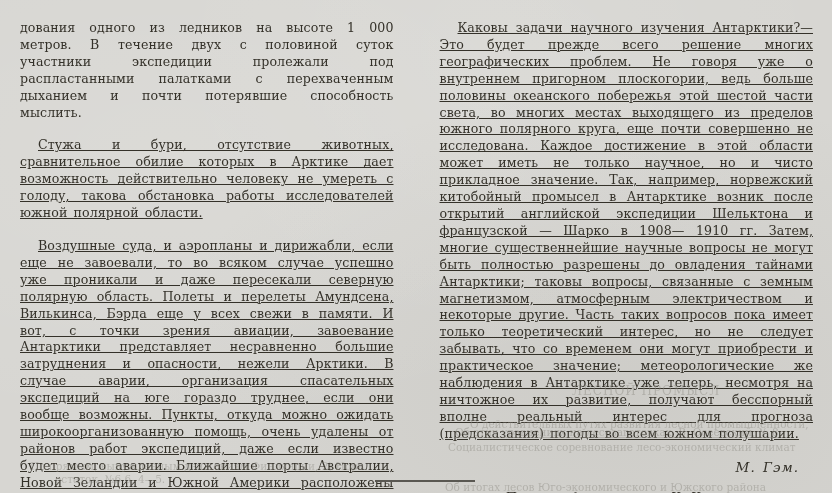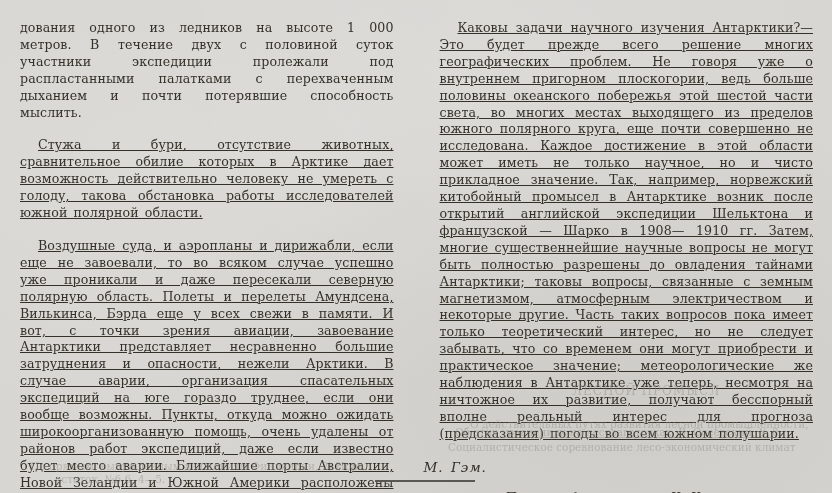--- a/index.html
+++ b/index.html
@@ -41,20 +41,21 @@
   }
   .col p {
     margin: 16px;
     text-indent: 0;
   }
   .col p.indent {
     text-indent: 18px;
     text-decoration: underline;
   }
   .signature {
+    text-align: right;
     font-style: italic;
     font-size: 13.5px;
     margin-top: 14px;
     padding-right: 30px;
     letter-spacing: 1px;
   }
   .translator {
     text-align: center;
     font-size: 12.6px;
     margin-top: 14px;
@@ -96,20 +97,21 @@
 </style>
 </head>
 <body>
 
 <div class="page">
 
   <span class="bleed bt-0">ЛЕСНОЙ ПРОМЫСЛ</span>
   <span class="bleed bt-1">Об этих уравнениях на лесозаготовках, В. Осеевский, № 8</span>
   <span class="bleed bt-2">О действительных путях развития лесной промышленности,</span>
   <span class="bleed bt-3">Социалистическое соревнование лесо-экономический климат</span>
+  <span class="bleed bt-5">Об итогах лесов Юго-экономического и Южского района</span>
   <span class="bleed bt-6">По прямым, вынужденным движениям Финляндии, 2) Норв.</span>
   <span class="bleed bt-7">остаток, №6 6, 4—5.</span>
 
   <div class="columns">
 
     <div class="col">
       <p>дования одного из ледников на высоте 1 000 метров. В течение двух с половиной суток участники экспедиции пролежали под распластанными палатками с перехваченным дыханием и почти потерявшие способность мыслить.</p>
       <p class="indent">Стужа и бури, отсутствие животных, сравнительное обилие которых в Арктике дает возможность действительно человеку не умереть с голоду, такова обстановка работы исследователей южной полярной области.</p>
       <p class="indent">Воздушные суда, и аэропланы и дирижабли, если еще не завоевали, то во всяком случае успешно уже проникали и даже пересекали северную полярную область. Полеты и перелеты Амундсена, Вилькинса, Бэрда еще у всех свежи в памяти. И вот, с точки зрения авиации, завоевание Антарктики представляет несравненно большие затруднения и опасности, нежели Арктики. В случае аварии, организация спасательных экспедиций на юге гораздо труднее, если они вообще возможны. Пункты, откуда можно ожидать широкоорганизованную помощь, очень удалены от районов работ экспедиций, даже если известно будет место аварии. Ближайшие порты Австралии, Новой Зеландии и Южной Америки расположены слишком далеко даже только от периферии Антарктики, чтобы иметь возможность оказать быструю помощь. Не существует на юге и тех мощных радиостанций и развитой Службы Погоды, которые так действительно помогают воздушным судам в Арктике. Все это необычайно затрудняет всякие и, в особенности воздушные, исследования южной приполярной области.</p>
     </div>

